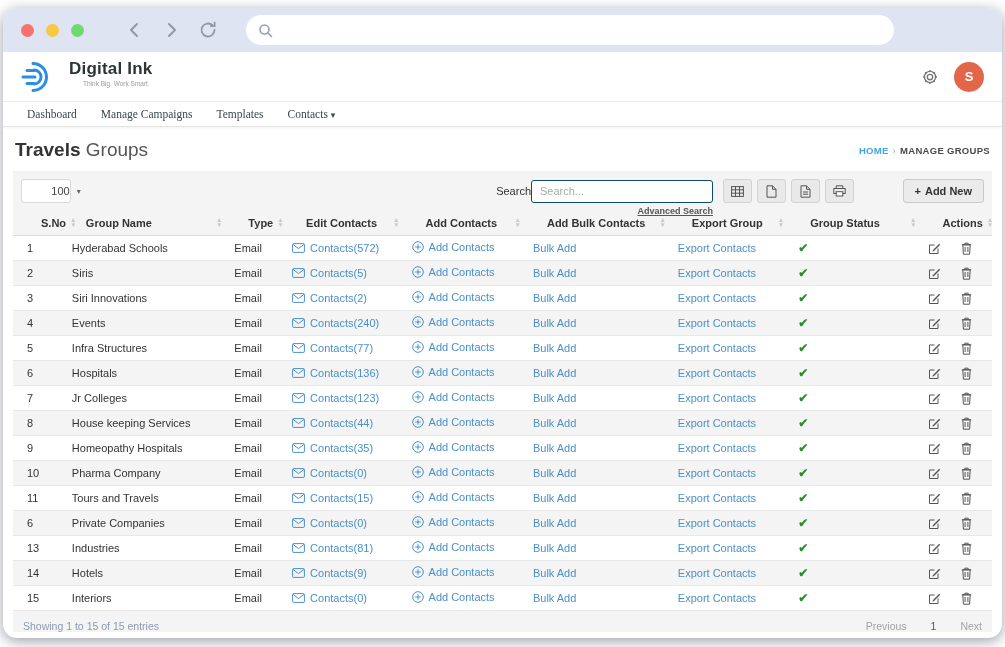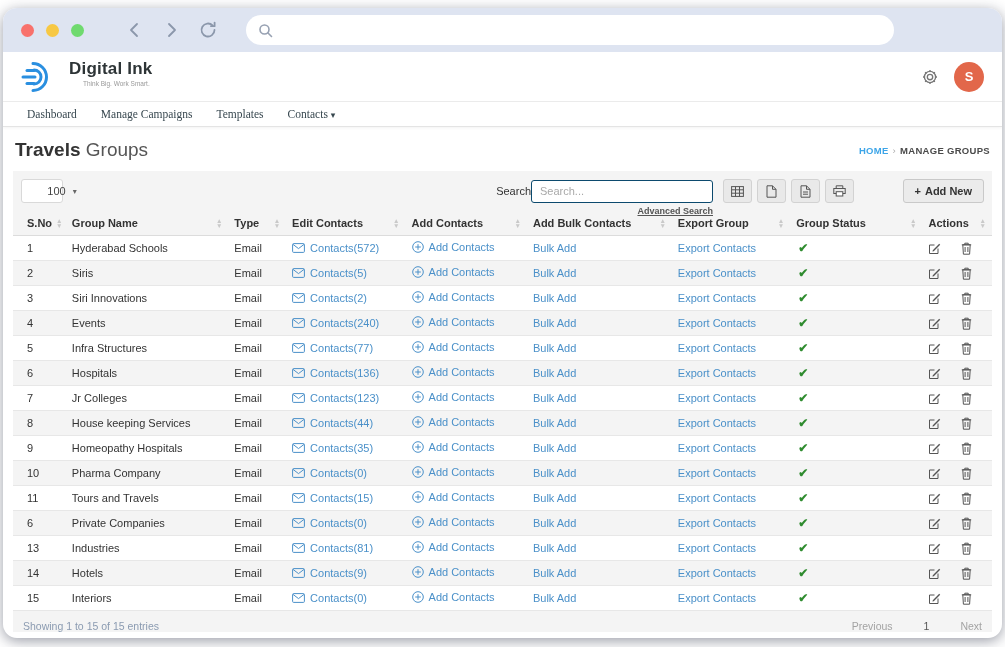--- a/index.html
+++ b/index.html
@@ -47,54 +47,54 @@
   .page-title { font-size: 19px; font-weight: 700; color: #333; }
   .page-title .light { font-weight: 400; color: #555; }
   .breadcrumb { margin-left: auto; font-size: 9.5px; font-weight: 700; letter-spacing: .3px; }
   .breadcrumb .home { color: #3da5e8; text-decoration: none; }
   .breadcrumb .sep { color: #aaa; margin: 0 4px; font-weight: 400; }
   .breadcrumb .current { color: #4a4a4a; }
   
   .panel { margin: 2px 10px 6px; background: #f4f4f4; flex: 1; display: flex; flex-direction: column; position: relative; min-height: 0; }
   .controls { display: flex; align-items: center; padding: 8px 8px 9px; position: relative; }
   .length-select {
-    width: 42px; height: 24px; background: #fff; border: 1px solid #d9d9d9; border-radius: 3px;
+    width: 50px; height: 24px; background: #fff; border: 1px solid #d9d9d9; border-radius: 3px;
     font-size: 11px; color: #444; display: flex; align-items: center; justify-content: center; gap: 7px; cursor: pointer; padding-left: 40px;
   }
   .length-select .caret { font-size: 8px; color: #666; }
   .search-group { margin-left: auto; display: flex; align-items: center; position: relative; }
   .search-label { font-size: 11px; color: #333; }
   .search-input { width: 182px; height: 23px; border: 1px solid #0c4a6e; border-radius: 3px; background: #fff; font-size: 11px; padding: 0 8px; color: #333; font-family: "Liberation Sans", sans-serif; }
   .search-input::placeholder { color: #a9a9a9; }
   .advanced { position: absolute; right: 0; top: 26px; font-size: 9px; font-weight: 700; color: #555; text-decoration: underline; z-index: 2; }
   .export-group { display: flex; gap: 5px; margin: 0 130px 0 10px; }
   .export-btn { width: 29px; height: 24px; background: #e9e9e9; border: 1px solid #d2d2d2; border-radius: 3px; display: flex; align-items: center; justify-content: center; cursor: pointer; }
   .add-new {
     position: absolute; right: 8px; top: 8px; height: 24px; padding: 0 11px;
     background: #ebebeb; border: 1px solid #c9c9c9; border-radius: 3px;
     font-size: 11px; font-weight: 700; color: #333; display: flex; align-items: center; gap: 4px; cursor: pointer;
     font-family: "Liberation Sans", sans-serif;
   }
   
   table { width: 100%; border-collapse: collapse; table-layout: fixed; }
   thead th { padding: 5px 6px 6px; border-bottom: 1px solid #dcdcdc; }
-  .th-inner { display: flex; align-items: center; justify-content: space-between; font-size: 11px; font-weight: 700; color: #333; }
+  .th-inner { display: flex; align-items: flex-start; justify-content: space-between; font-size: 11px; font-weight: 700; color: #333; margin-left: 14px; }
   .sort-icon { display: inline-flex; flex-direction: column; font-size: 6.5px; line-height: 5px; color: #c9c9c9; margin-left: 4px; }
   .sort-icon::before { content: "▲"; } .sort-icon::after { content: "▼"; }
   tbody td { font-size: 11px; color: #333; padding: 5px 6px; border-bottom: 1px solid #e7e7e7; white-space: nowrap; overflow: hidden; }
   tbody tr:nth-child(odd) { background: #fff; }
   tbody tr:nth-child(even) { background: #f4f4f4; }
   thead th:first-child, tbody td:first-child { padding-left: 14px; }
   .link { color: #4a90c9; text-decoration: none; display: inline-flex; align-items: center; gap: 5px; font-size: 11px; cursor: pointer; }
   .check { color: #2e8b2e; font-size: 12px; font-weight: 700; padding-left: 2px; }
   .icon-btn { background: none; border: none; padding: 0; margin-right: 16px; cursor: pointer; display: inline-flex; vertical-align: middle; }
   
   .table-footer { margin-top: auto; display: flex; align-items: center; padding: 9px 10px 10px; }
   .showing { font-size: 10.5px; color: #8b9bb1; }
-  .pagination { margin-left: auto; display: flex; gap: 31px; align-items: center; font-size: 10.5px; padding-left: 44px; }
+  .pagination { margin-left: auto; display: flex; gap: 24px; align-items: center; font-size: 10.5px; padding-left: 44px; }
   .page-link { color: #a3a3a3; text-decoration: none; cursor: pointer; }
   .page-num { color: #555; }
 </style>
 </head>
 <body>
 
 <div class="window">
 
   <div class="chrome">
     <div class="lights">

